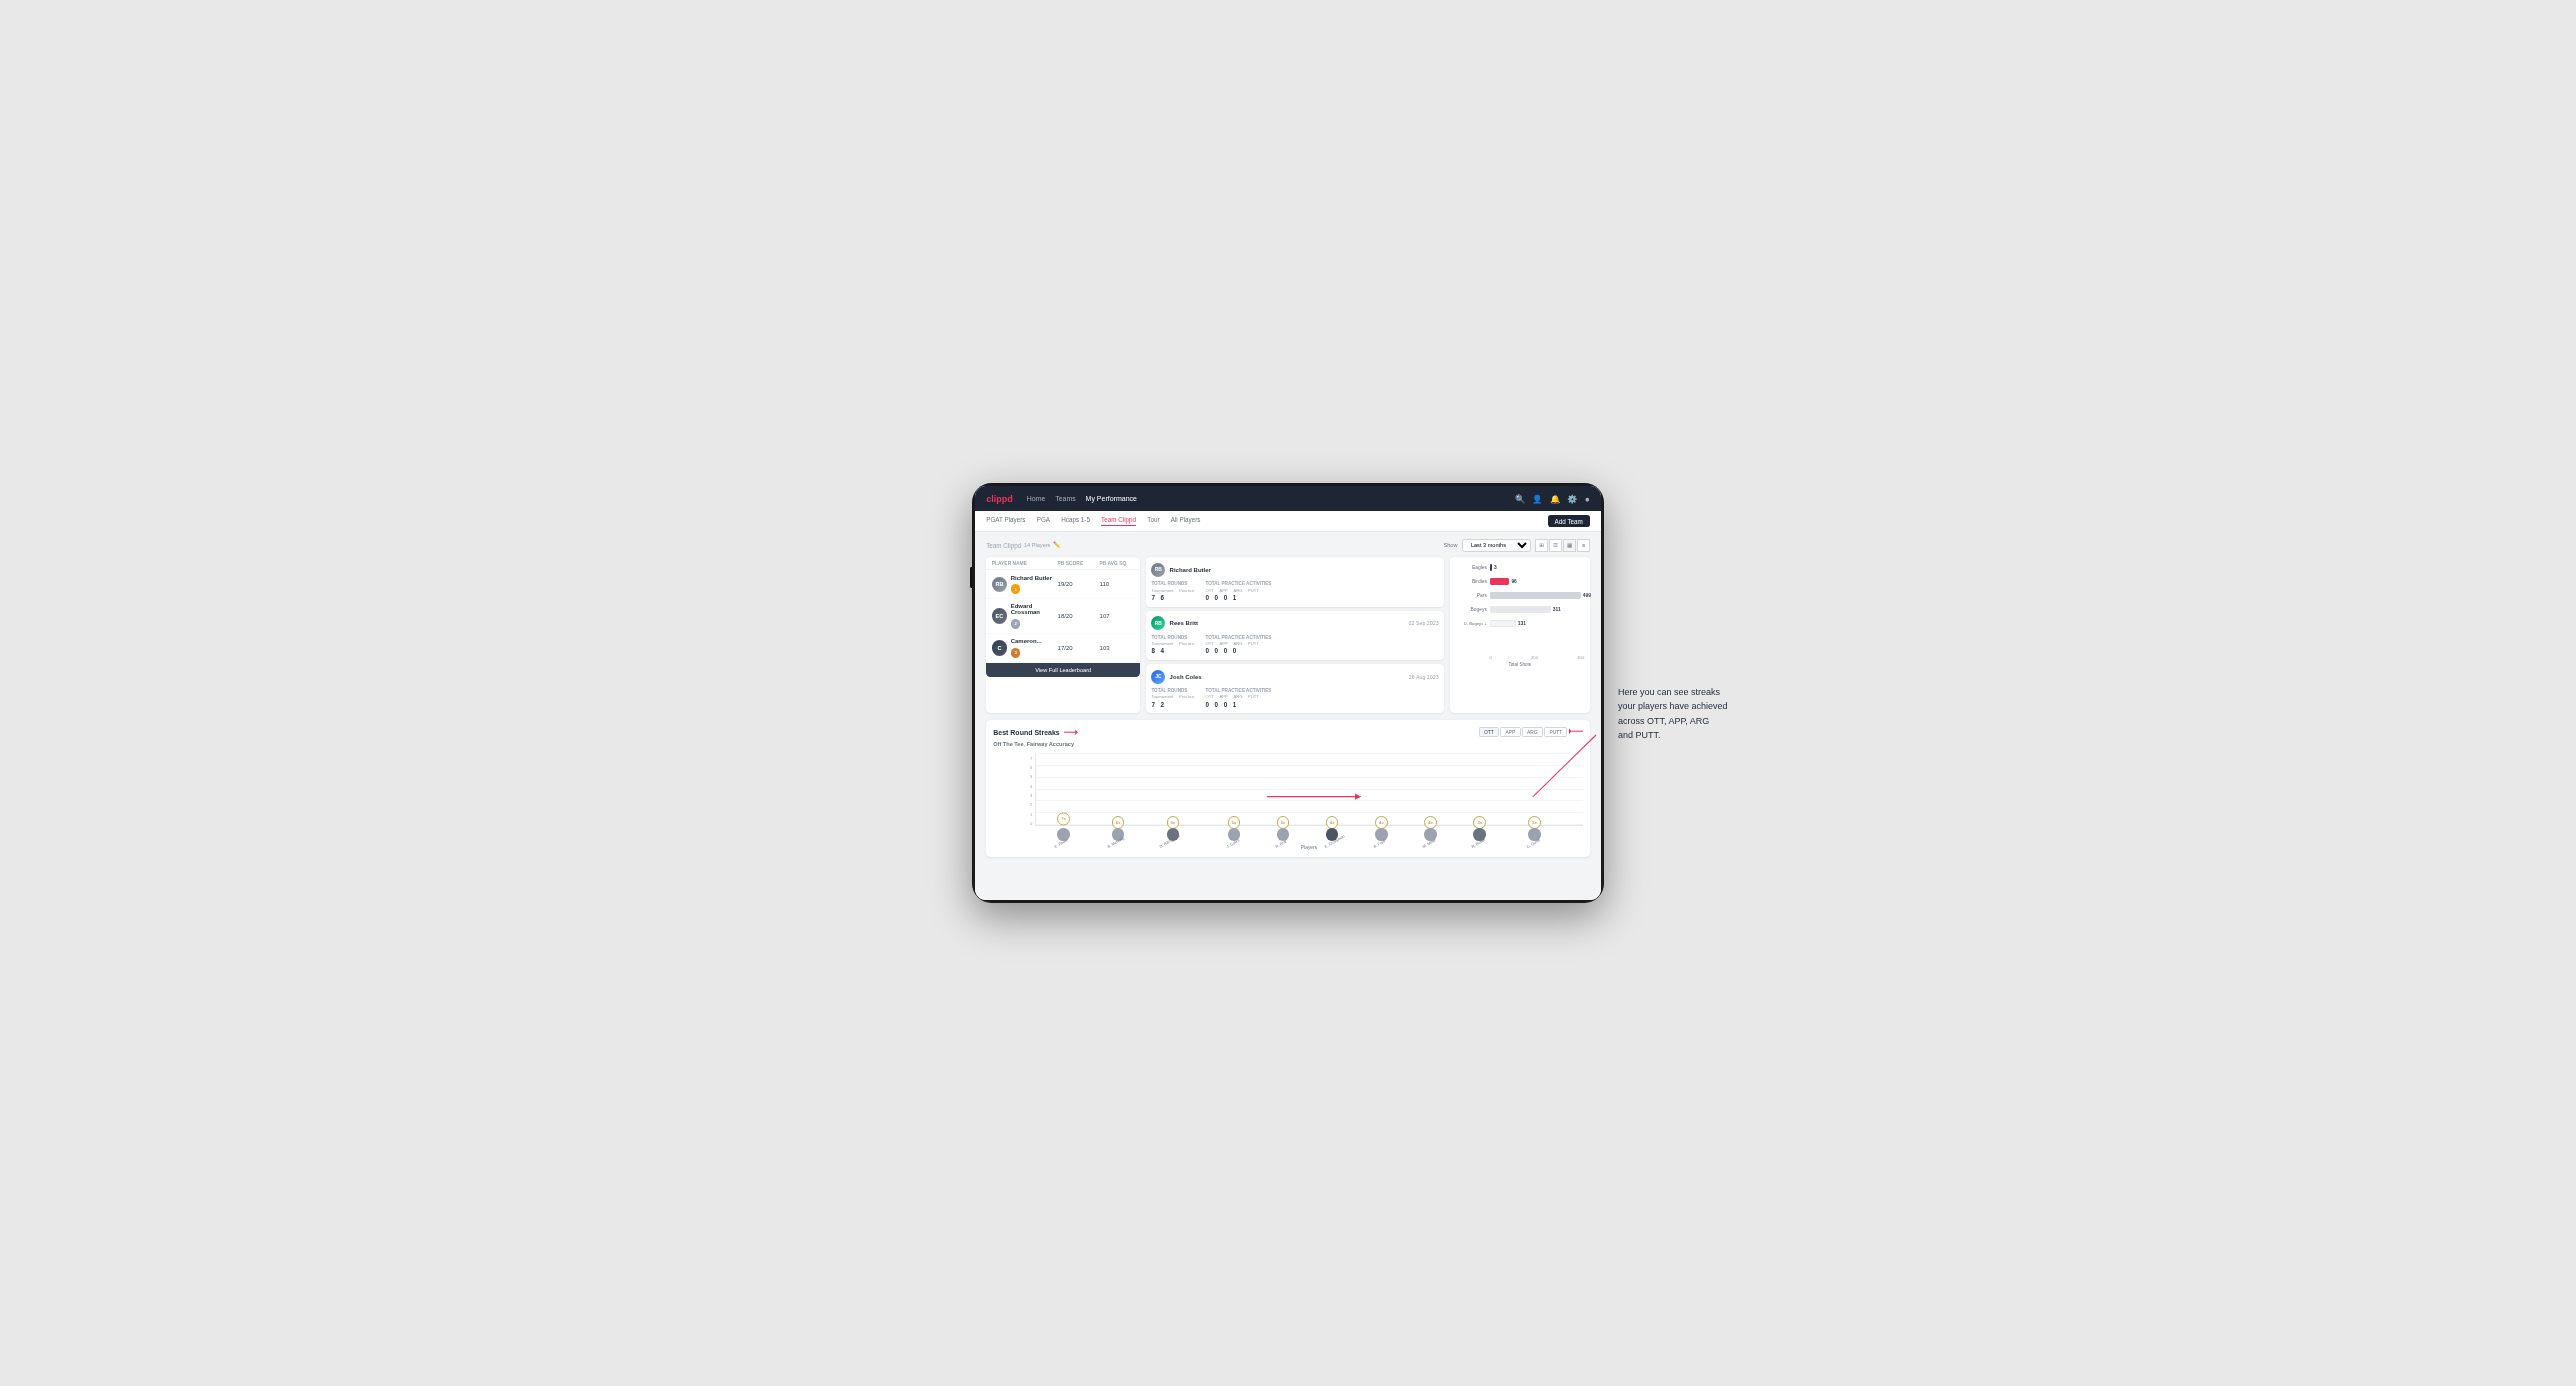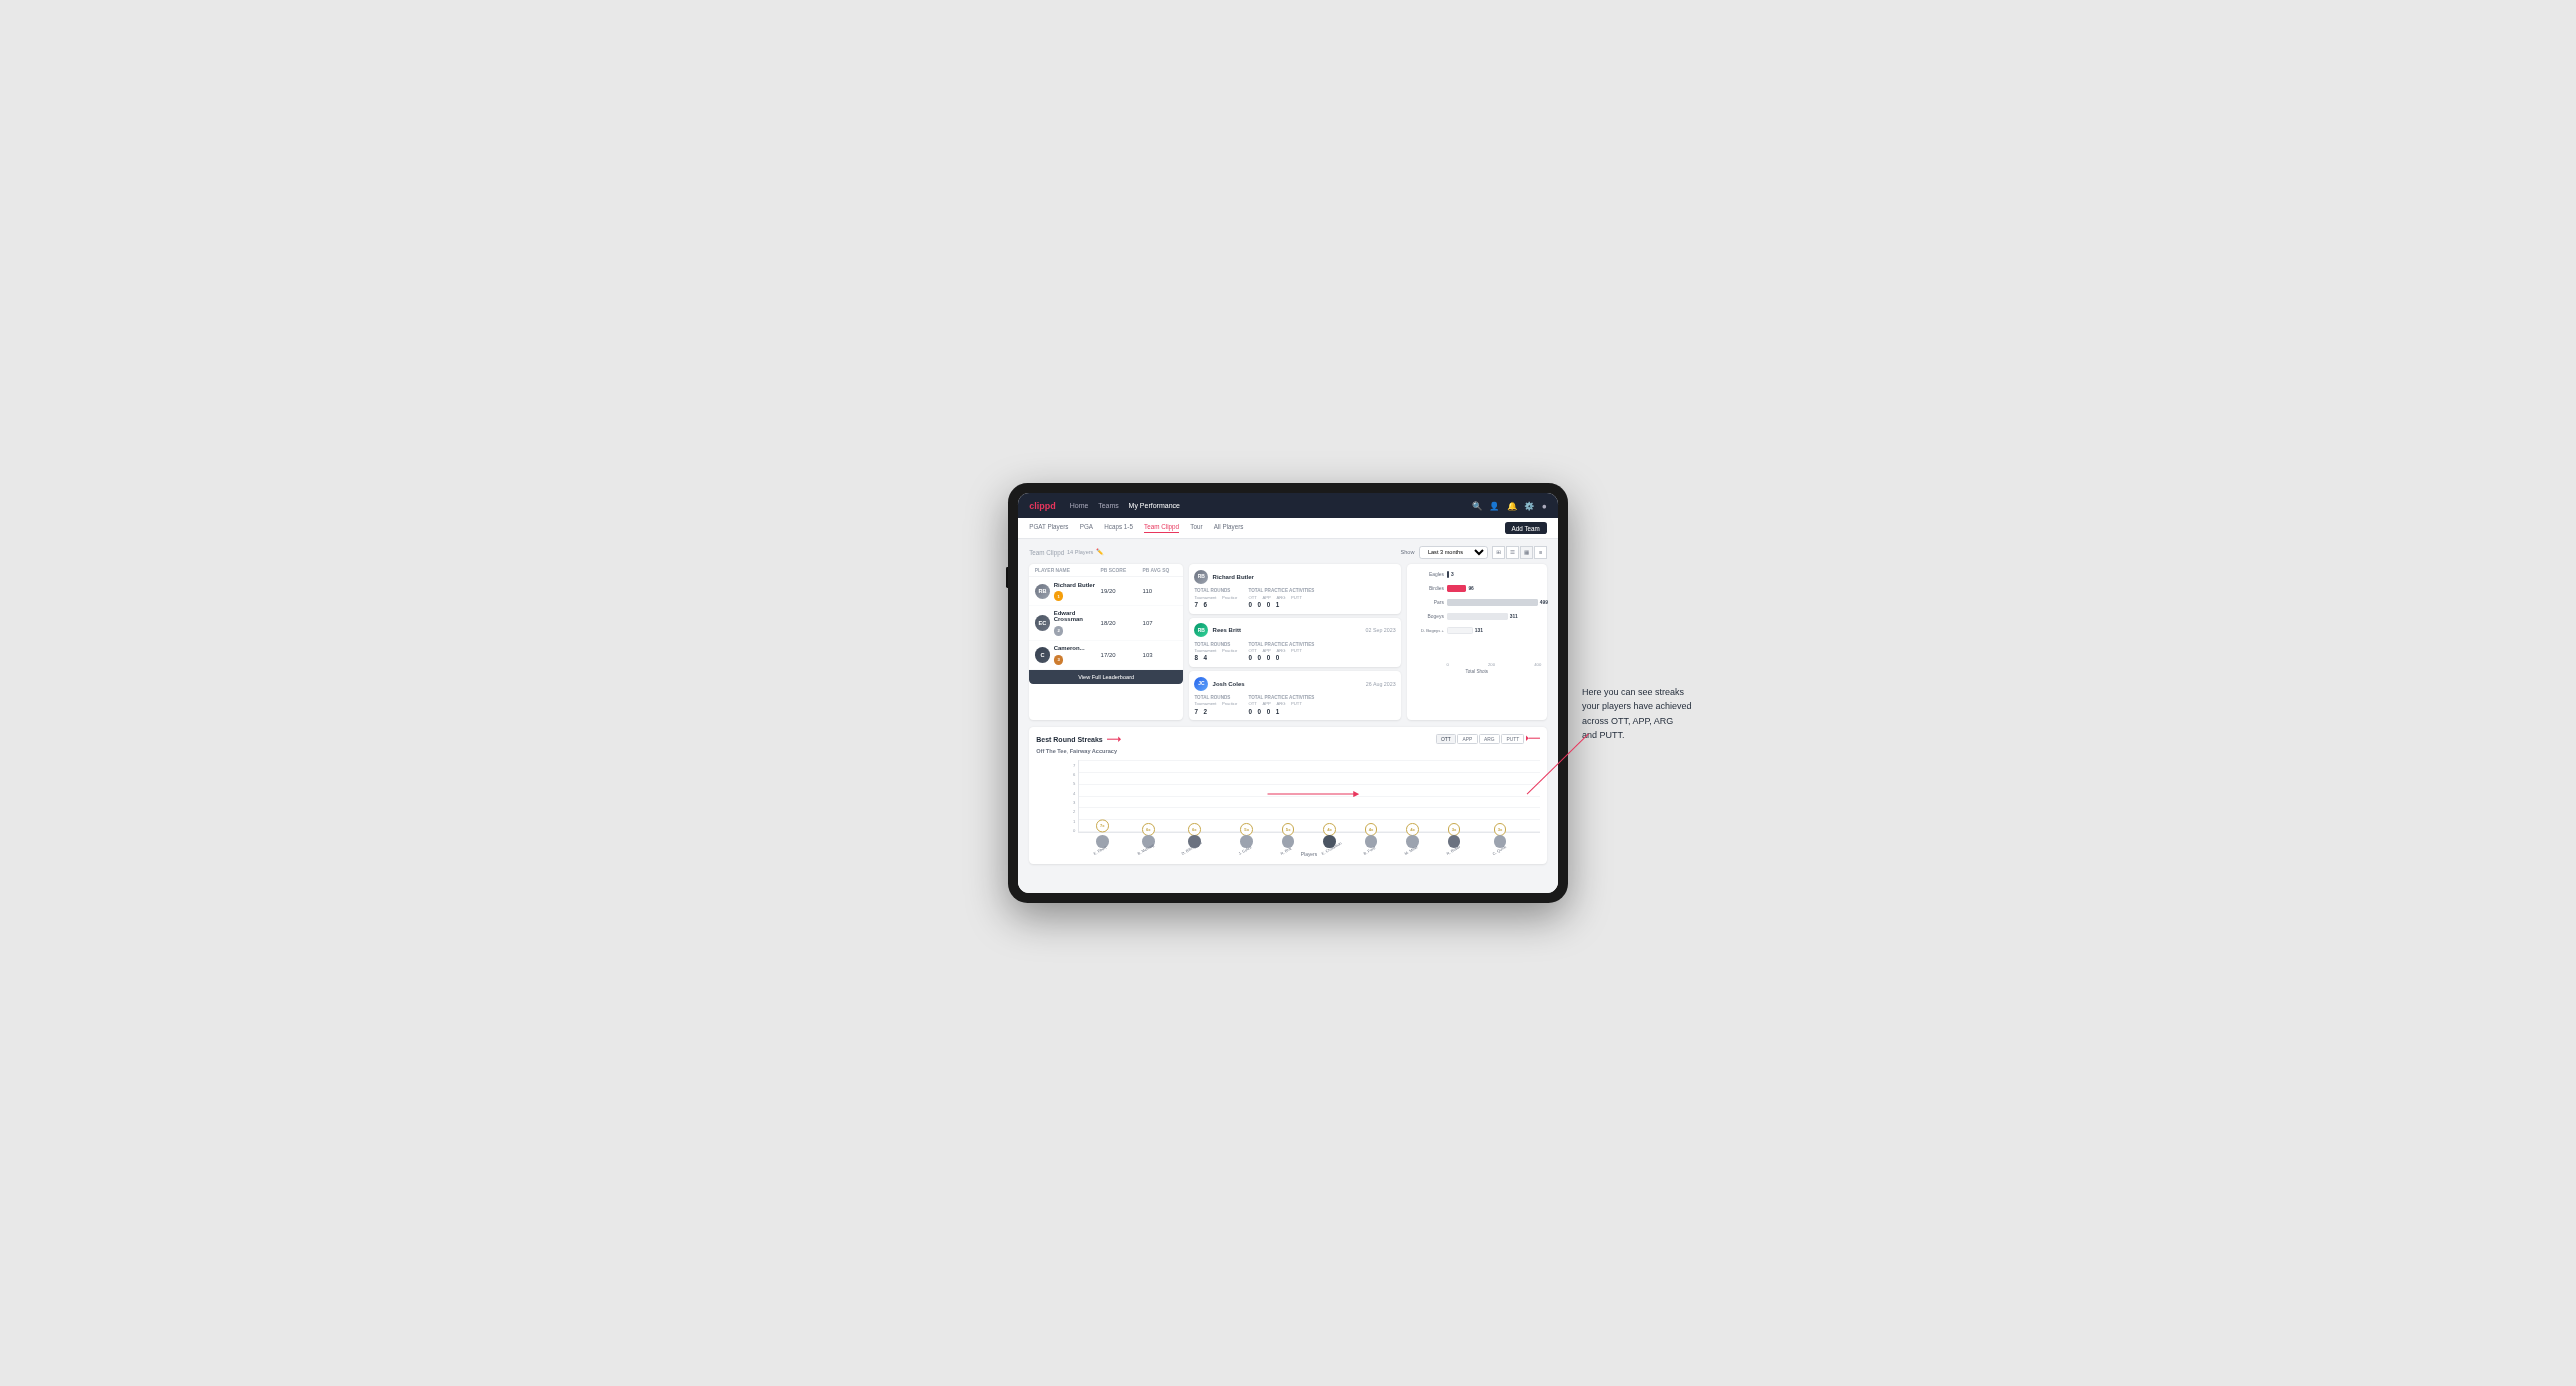--- a/index.html
+++ b/index.html
@@ -5,25 +5,25 @@
     * { box-sizing: border-box; margin: 0; padding: 0; }
     body {
       background: #e8e8e8;
       display: flex;
       justify-content: center;
       align-items: center;
       min-height: 100vh;
       font-family: -apple-system, BlinkMacSystemFont, 'Segoe UI', sans-serif;
     }
     .tablet-frame {
-      width: 560px;
+      width: 632px;
       height: 420px;
       background: #1a1a1a;
       border-radius: 19.6px;
-      padding: 10px;
+      padding: 3px;
       box-shadow: 0 14px 42px rgba(0,0,0,0.4);
       position: relative;
     }
     .tablet-screen {
       width: 100%;
       height: 100%;
       background: #fff;
       border-radius: 11.2px;
       overflow: hidden;
       display: flex;

